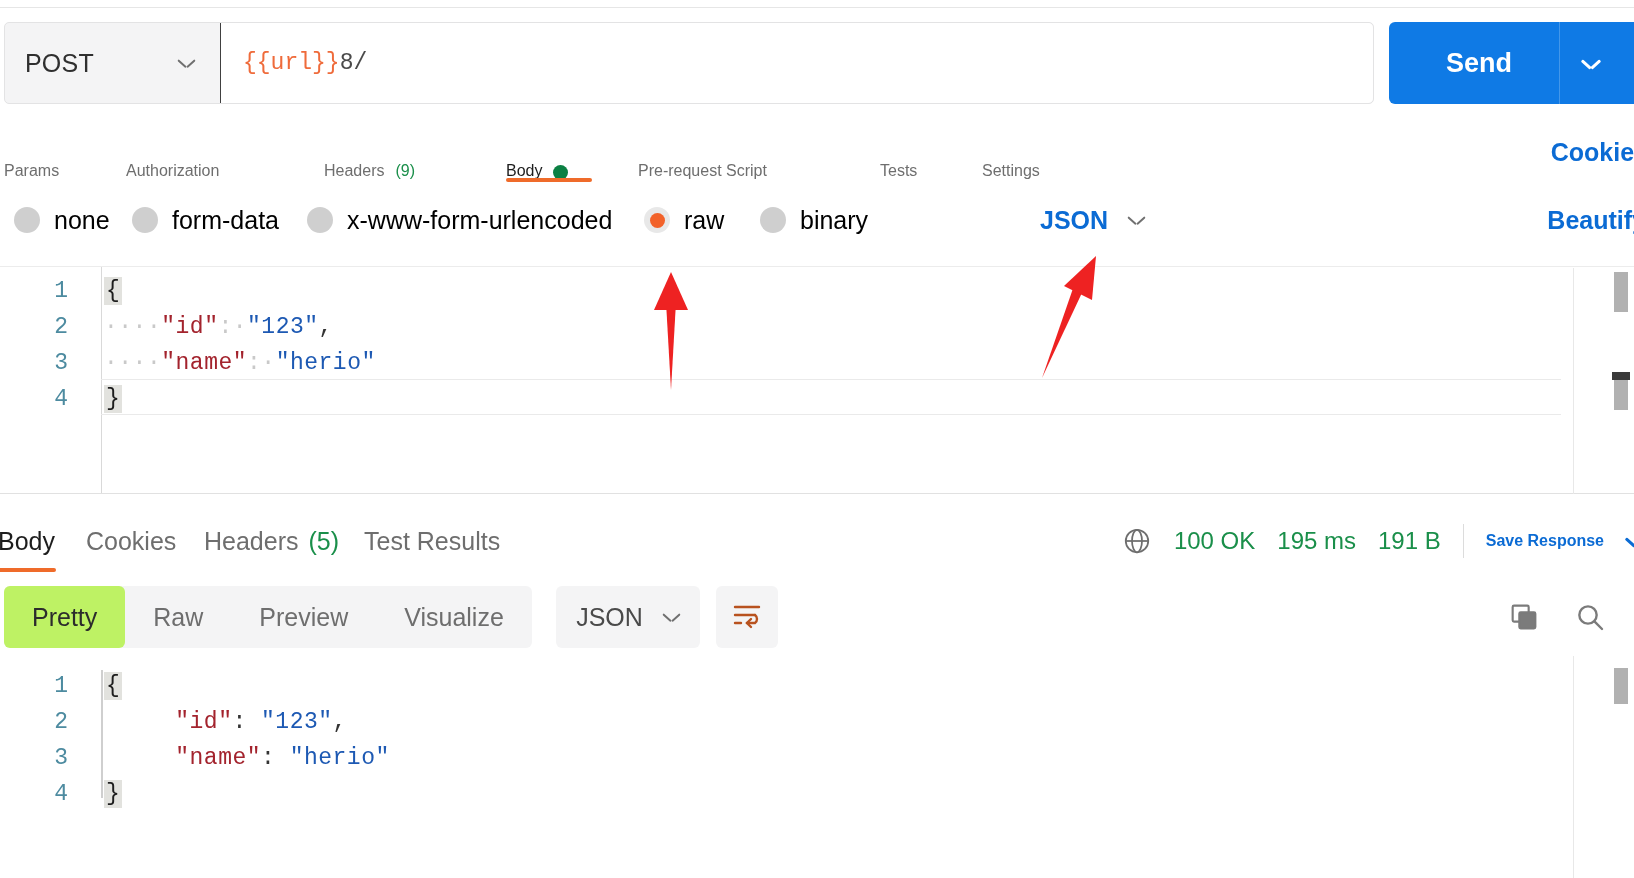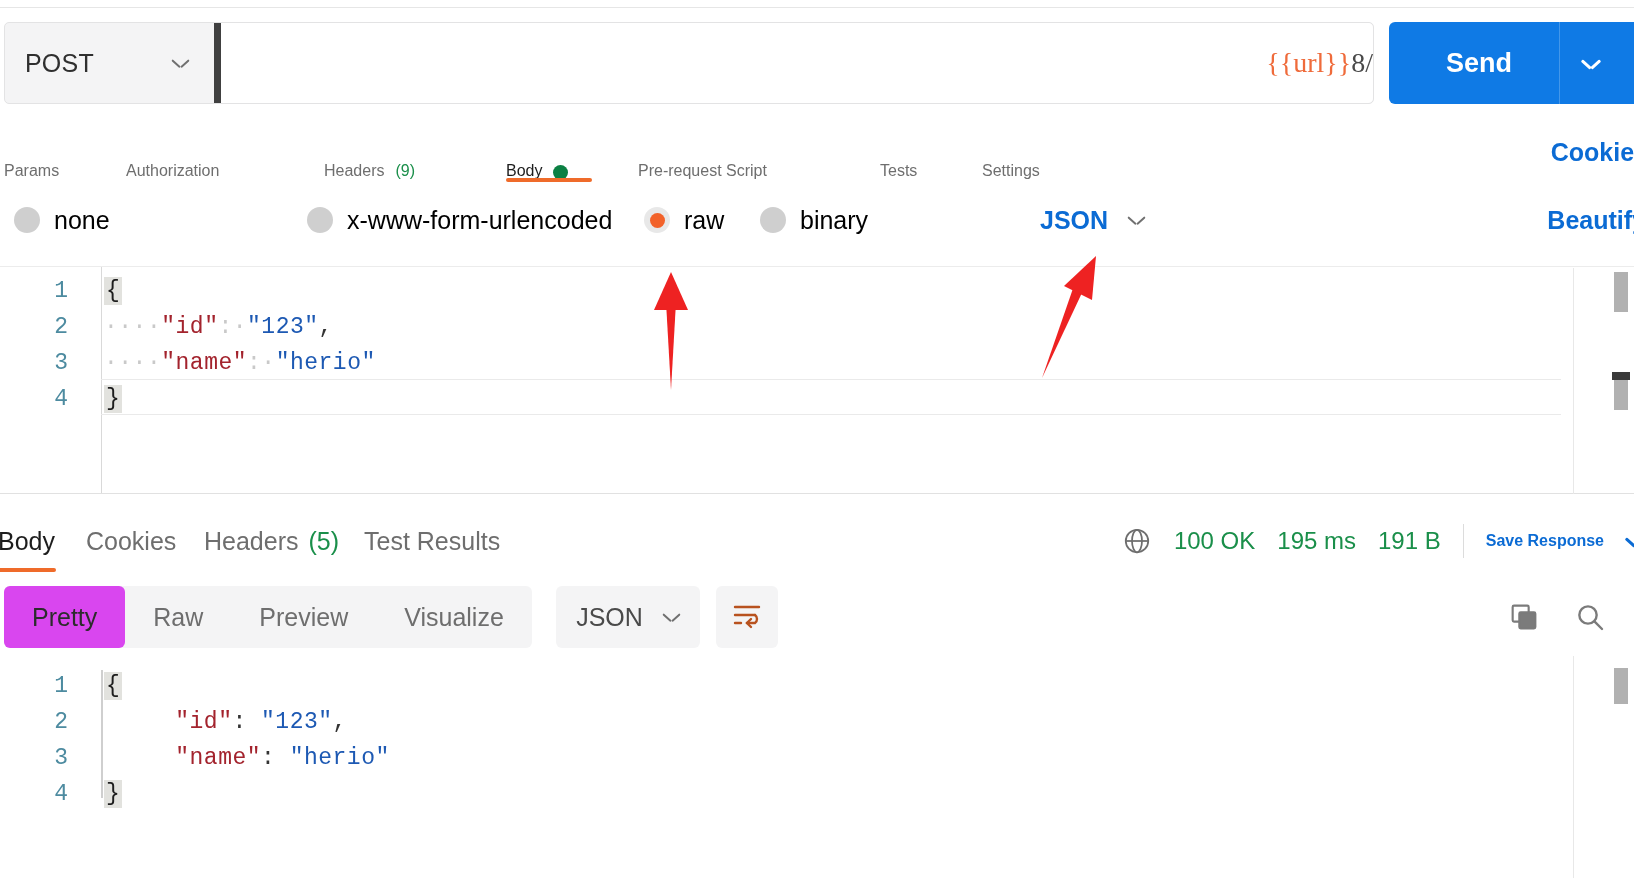--- a/index.html
+++ b/index.html
@@ -22,40 +22,39 @@
     position: absolute; left: 0; top: 22px; width: 1634px; height: 82px;
   }
   .url-box {
     position: absolute; left: 4px; top: 0; width: 1370px; height: 82px;
     background: #f4f4f5; border: 1px solid #e3e3e4; border-radius: 5px;
     display: flex; align-items: stretch;
   }
   .method-sel {
     width: 216px; display: flex; align-items: center;
     padding-left: 20px; padding-right: 25px;
-    border-right: 7px solid #404040;
+    border-right: 1px solid #404040;
     justify-content: space-between; cursor: pointer;
   }
   .method-label { font-size: 25px; color: #2f2f2f; letter-spacing: .2px; }
   .chev {
     width: 17px; height: 10px; position: relative; flex: none;
   }
   .chev::before, .chev::after {
     content:""; position: absolute; top: 1px; width: 11px; height: 2px;
     background: #707070; border-radius: 1px;
   }
   .chev::before { left: 0; transform: rotate(42deg); transform-origin: left center; }
   .chev::after  { right: 0; transform: rotate(-42deg); transform-origin: right center; }
 
   .url-field {
     flex: 1; display: flex; align-items: center; padding-left: 22px;
     background: #ffffff; border-radius: 0 5px 5px 0;
-    font-family: Liberation Serif, serif; font-size: 28px;
+    font-family: Liberation Mono, monospace; font-size: 23px;
     cursor: text;
-    justify-content: flex-end;
   }
   .var-token { color: #ef6b3b; }
   .url-rest { color: #4a4a4a; }
 
   .send-btn {
     position: absolute; left: 1389px; top: 0; width: 260px; height: 82px;
     background: #0f7ae5; border-radius: 6px;
     display: flex; align-items: center; cursor: pointer;
   }
   .send-label {
@@ -198,21 +197,21 @@
     position: absolute; left: 0; top: 586px; width: 1634px; height: 62px;
   }
   .seg-group {
     position: absolute; left: 4px; top: 0; height: 62px;
     background: #f4f4f5; border-radius: 6px; display: flex; align-items: stretch;
   }
   .seg {
     display: flex; align-items: center; padding: 0 28px;
     font-size: 25px; color: #6e6e6e; cursor: pointer; border-radius: 6px;
   }
-  .seg.active { background: #d946ef; color: #2c2c2c; justify-content: center; }
+  .seg.active { background: #bef264; color: #2c2c2c; justify-content: center; }
   .fmt-group {
     position: absolute; left: 556px; top: 0; height: 62px; width: 144px;
     background: #f4f4f5; border-radius: 6px; display: flex; align-items: center;
     justify-content: center; gap: 20px; cursor: pointer;
   }
   .fmt-group .fmt-txt { font-size: 25px; color: #4a4a4a; }
   .wrap-btn {
     position: absolute; left: 716px; top: 0; width: 62px; height: 62px;
     background: #f4f4f5; border-radius: 6px; display: flex;
     align-items: center; justify-content: center; cursor: pointer;
@@ -294,20 +293,24 @@
   <div class="tab" style="left:982px">
     <span>Settings</span>
   </div>
   <div class="cookies-link">Cookies</div>
 </div>
 
 <div class="body-types">
   <div class="radio-item" style="left:14px">
     <span class="radio"></span>
     <span class="radio-label">none</span>
+  </div>
+  <div class="radio-item" style="left:132px">
+    <span class="radio"></span>
+    <span class="radio-label">form-data</span>
   </div>
   <div class="radio-item" style="left:307px">
     <span class="radio"></span>
     <span class="radio-label">x-www-form-urlencoded</span>
   </div>
   <div class="radio-item" style="left:644px">
     <span class="radio sel"></span>
     <span class="radio-label">raw</span>
   </div>
   <div class="radio-item" style="left:760px">

